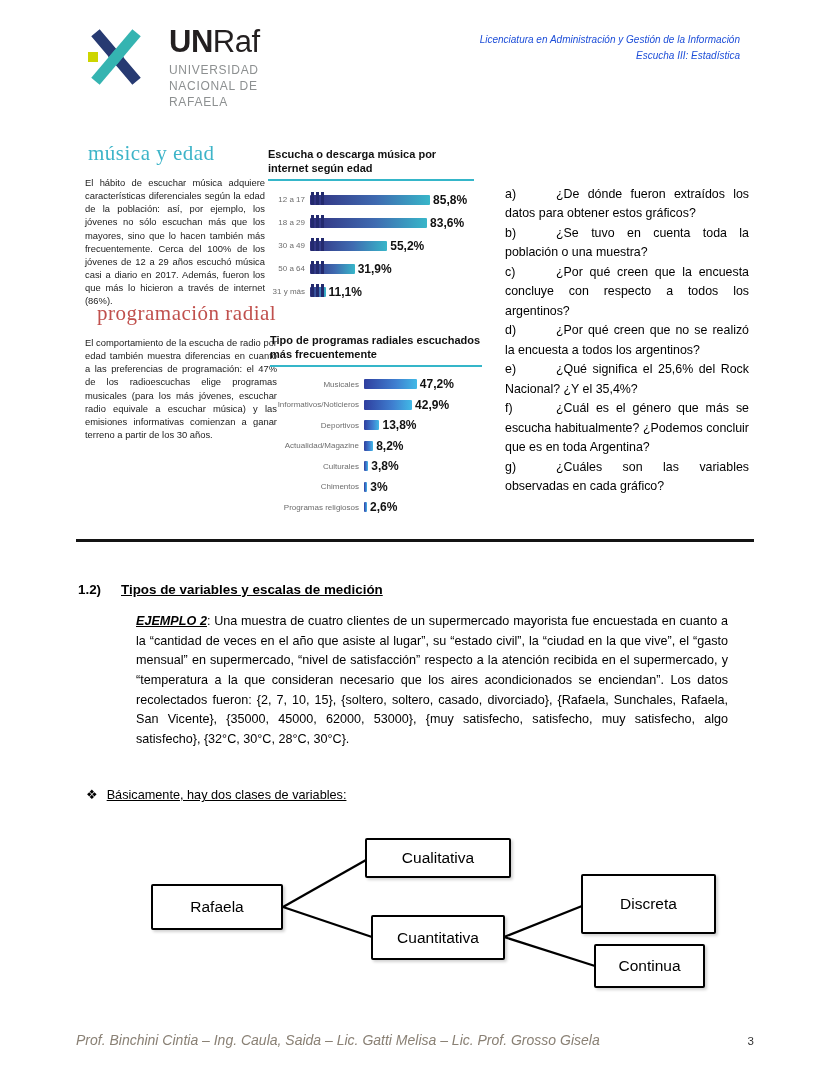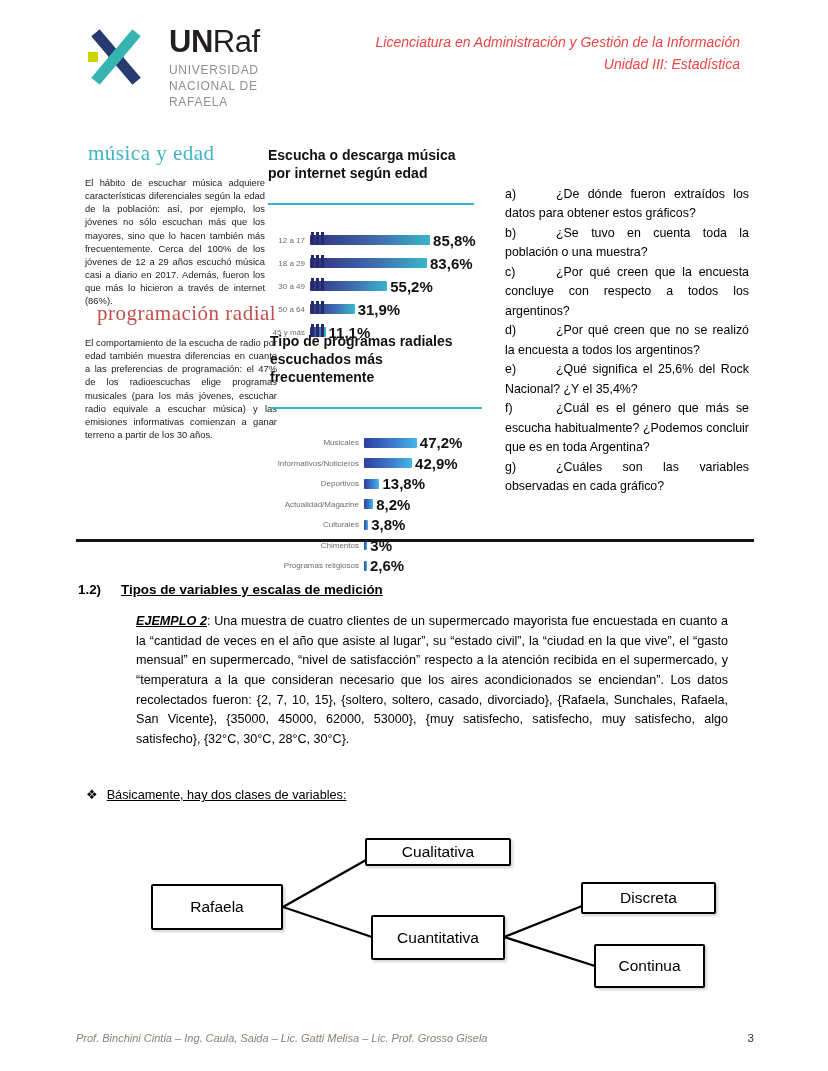--- a/index.html
+++ b/index.html
@@ -7,54 +7,54 @@
   body { font-family:"Liberation Sans", sans-serif; }
   .page { position:relative; width:828px; height:1071px; background:#fff; overflow:hidden; }
 
   
   .logo-block { position:absolute; left:86px; top:26px; display:flex; align-items:flex-start; gap:23px; }
   .logo-icon { width:60px; height:62px; flex:none; }
   .logo-name { font-size:31px; color:#231f20; line-height:1; letter-spacing:-0.5px; }
   .logo-name .bold { font-weight:700; }
   .logo-sub { margin-top:5px; font-size:12px; color:#8d9091; letter-spacing:.7px; line-height:1.35; }
   .header-right { position:absolute; right:88px; top:32px; text-align:right; font-style:italic;
-                  font-size:14px; color:#ef4444; line-height:1.55; }
+                  font-size:10px; color:#1d4ed8; line-height:1.55; }
 
   
   .sec-heading { position:absolute; font-family:"Liberation Serif", serif; font-weight:400;
                  font-size:21px; letter-spacing:.5px; }
   .music-heading { left:88px; top:141px; color:#3db4c8; }
   .radio-heading { left:97px; top:301px; color:#c0504d; }
   .col-par { position:absolute; font-size:9.4px; line-height:1.4; text-align:justify; color:#1a1a1a; }
   .music-par { left:85px; top:176px; width:180px; }
   .radio-par { left:85px; top:336px; width:192px; }
 
   
   .chart { position:absolute; }
   .chart-music { left:268px; top:147px; width:206px; }
   .chart-radio { left:270px; top:333px; width:212px; }
-  .chart-title { font-size:14px; font-weight:700; line-height:1.28; padding-bottom:20px;
+  .chart-title { font-size:11px; font-weight:700; line-height:1.28; padding-bottom:4px;
                  border-bottom:2px solid #35b6c9; color:#111; }
-  .bars { margin-top:24px; }
+  .bars { margin-top:7px; }
   .bar-row { display:flex; align-items:center; }
   .chart-music .bar-row { height:23px; }
   .chart-radio .bar-row { height:20.5px; }
   .bar-label { font-size:8px; color:#6d6d6d; text-align:right; padding-right:5px; flex:none; white-space:nowrap; }
   .chart-music .bar-label { width:42px; }
   .chart-radio .bar-label { width:94px; }
   .bar-track { display:flex; align-items:center; flex:none; position:relative; }
   .chart-music .bar-track { width:140px; }
   .chart-radio .bar-track { width:112px; }
   .bar { height:10px; flex:none; border-radius:1px; min-width:3px; position:relative;
          background:linear-gradient(90deg,#31307f 0%,#3f6ab0 55%,#38b6c9 100%); }
   .chart-radio .bar { background:linear-gradient(90deg,#2f3f9f 0%,#3f7fd0 60%,#41b9e6 100%); }
   .chart-music .bar::before { content:""; position:absolute; left:1px; top:-3px; height:13px; width:15px;
          max-width:95%;
          background:repeating-linear-gradient(90deg,#232a6e 0 2.5px, rgba(0,0,0,0) 2.5px 5px); }
-  .bar-value { font-size:15px; font-weight:700; margin-left:3px; color:#111; white-space:nowrap; }
+  .bar-value { font-size:12px; font-weight:700; margin-left:3px; color:#111; white-space:nowrap; }
 
   
   .questions { position:absolute; left:505px; top:185px; width:244px; font-size:12.4px;
                line-height:1.57; color:#000; }
   .question { text-align:justify; }
   .q-letter { display:inline-block; width:51px; }
 
   
   .divider { position:absolute; left:76px; top:539px; width:678px; height:3px; background:#141414; }
 
@@ -69,29 +69,29 @@
   .bullet-char { margin-right:9px; font-size:13px; }
   .bullet-text { text-decoration:underline; }
 
   
   .diagram { position:absolute; left:0; top:830px; width:828px; height:180px; }
   .diagram svg { position:absolute; left:0; top:0; width:100%; height:100%; }
   .dbox { position:absolute; display:flex; align-items:center; justify-content:center;
           border:2.5px solid #000; border-radius:2px; background:#fff; font-size:15.5px;
           color:#000; box-shadow:2px 2px 3px rgba(0,0,0,.18); }
   .box-variable     { left:151px; top:54px;  width:132px; height:46px; }
-  .box-cualitativa  { left:365px; top:8px;   width:146px; height:28px; }
+  .box-cualitativa  { left:365px; top:8px;   width:146px; height:40px; }
   .box-cuantitativa { left:371px; top:85px;  width:134px; height:45px; }
-  .box-discreta     { left:581px; top:52px;  width:135px; height:32px; }
+  .box-discreta     { left:581px; top:44px;  width:135px; height:60px; }
   .box-continua     { left:594px; top:114px; width:111px; height:44px; }
 
   
   .footer { position:absolute; left:76px; top:1032px; width:678px; display:flex;
             justify-content:space-between; align-items:baseline; }
-  .footer-authors { font-style:italic; font-size:11px; color:#8a8175; }
+  .footer-authors { font-style:italic; font-size:14px; color:#8a8175; }
   .footer-page { font-size:11.5px; color:#333; }
 </style>
 </head>
 <body>
 
 <div class="page">
 
   <div class="logo-block">
     <svg class="logo-icon" viewBox="0 0 60 62">
       <g stroke-linecap="square">
@@ -107,21 +107,21 @@
       <div class="logo-sub">
         <div>UNIVERSIDAD</div>
         <div>NACIONAL DE</div>
         <div>RAFAELA</div>
       </div>
     </div>
   </div>
 
   <div class="header-right">
     <div>Licenciatura en Administración y Gestión de la Información</div>
-    <div>Unidad III: Estadística</div>
+    <div>Escucha III: Estadística</div>
   </div>
 
   <h2 class="sec-heading music-heading">música y edad</h2>
   <p class="col-par music-par">El hábito de escuchar música adquiere características diferenciales según la edad de la población: así, por ejemplo, los jóvenes no sólo escuchan más que los mayores, sino que lo hacen también más frecuentemente. Cerca del 100% de los jóvenes de 12 a 29 años escuchó música casi a diario en 2017. Además, fueron los que más lo hicieron a través de internet (86%).</p>
 
   <div class="chart chart-music">
     <div class="chart-title">Escucha o descarga música por internet según edad</div>
     <div class="bars">
         <div class="bar-row">
           <span class="bar-label">12 a 17</span>
@@ -145,21 +145,21 @@
           </span>
         </div>
         <div class="bar-row">
           <span class="bar-label">50 a 64</span>
           <span class="bar-track">
             <span class="bar" style="width: 31.9%;"></span>
             <span class="bar-value">31,9%</span>
           </span>
         </div>
         <div class="bar-row">
-          <span class="bar-label">45 y más</span>
+          <span class="bar-label">31 y más</span>
           <span class="bar-track">
             <span class="bar" style="width: 11.1%;"></span>
             <span class="bar-value">11,1%</span>
           </span>
         </div>
       </div>
   </div>
 
   <div class="questions">
       <p class="question"><span class="q-letter">a)</span><span>¿De dónde fueron extraídos los datos para obtener estos gráficos?</span></p>

